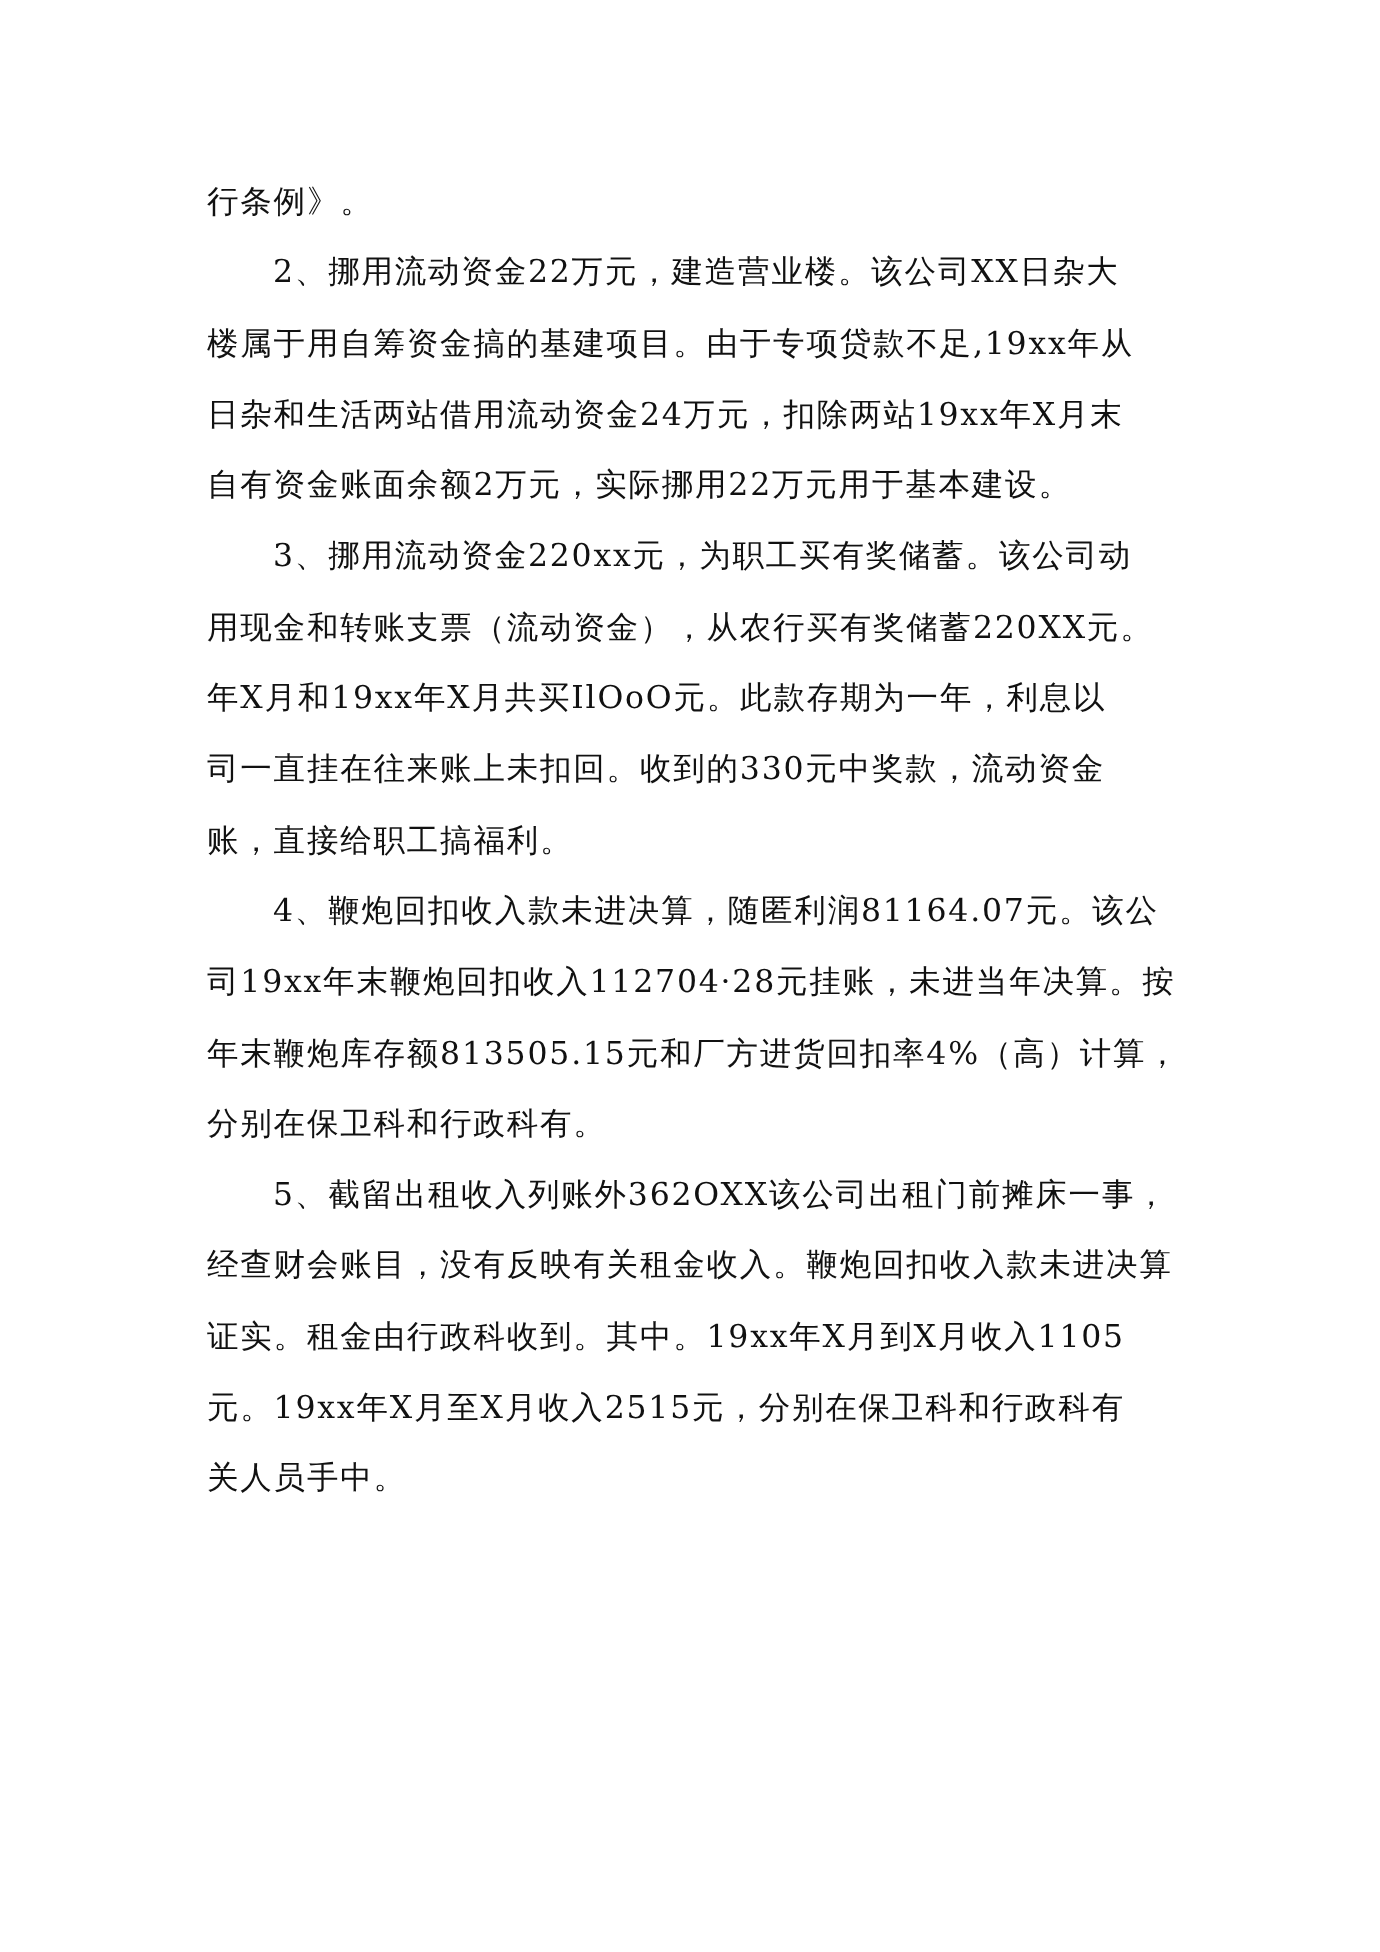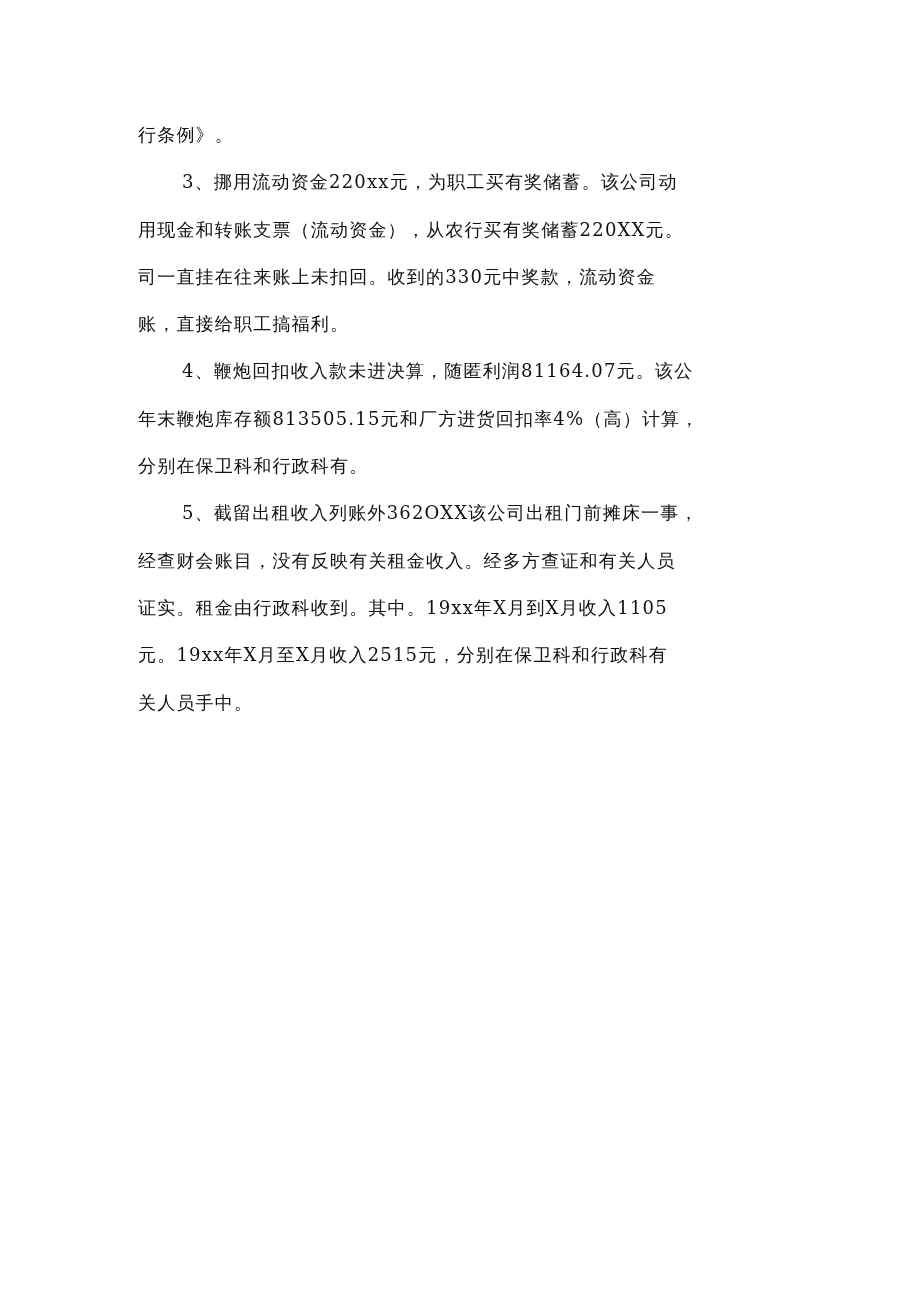--- a/index.html
+++ b/index.html
@@ -1,47 +1,55 @@
 <!DOCTYPE html>
 <html><head>
 <meta charset="utf-8">
 <style>
   html, body { margin: 0; padding: 0; background: #ffffff; }
   body { width: 920px; height: 1301px; position: relative; overflow: hidden; }
   .page {
     position: absolute; left: 138px; top: 111px; width: 652px;
     font-family: "DejaVu Serif", "Liberation Serif", serif;
-    font-size: 18px; color: #111111;
+    font-size: 21px; color: #111111;
   }
   .line {
     height: 47.3px; line-height: 47.3px; white-space: nowrap;
     display: block; letter-spacing: 1.2px;
   }
   .indent { padding-left: 44px; }
 </style>
 </head>
 <body>
 
 <div class="page">
   <span class="line">行条例》。</span>
 
+  <div>
+    <span class="line indent">2、挪用流动资金22万元，建造营业楼。该公司XX日杂大</span>
+    <span class="line">楼属于用自筹资金搞的基建项目。由于专项贷款不足,19xx年从</span>
+    <span class="line">日杂和生活两站借用流动资金24万元，扣除两站19xx年X月末</span>
+    <span class="line">自有资金账面余额2万元，实际挪用22万元用于基本建设。</span>
+  </div>
 
   <div>
     <span class="line indent">3、挪用流动资金220xx元，为职工买有奖储蓄。该公司动</span>
     <span class="line">用现金和转账支票（流动资金），从农行买有奖储蓄220XX元。</span>
+    <span class="line">年X月和19xx年X月共买IlOoO元。此款存期为一年，利息以</span>
     <span class="line">司一直挂在往来账上未扣回。收到的330元中奖款，流动资金</span>
     <span class="line">账，直接给职工搞福利。</span>
   </div>
 
   <div>
     <span class="line indent">4、鞭炮回扣收入款未进决算，随匿利润81164.07元。该公</span>
+    <span class="line">司19xx年末鞭炮回扣收入112704·28元挂账，未进当年决算。按</span>
     <span class="line">年末鞭炮库存额813505.15元和厂方进货回扣率4%（高）计算，</span>
     <span class="line">分别在保卫科和行政科有。</span>
   </div>
 
   <div>
     <span class="line indent">5、截留出租收入列账外362OXX该公司出租门前摊床一事，</span>
-    <span class="line">经查财会账目，没有反映有关租金收入。经多方查证和有关人员</span>
+    <span class="line">经查财会账目，没有反映有关租金收入。鞭炮回扣收入款未进决算</span>
     <span class="line">证实。租金由行政科收到。其中。19xx年X月到X月收入1105</span>
     <span class="line">元。19xx年X月至X月收入2515元，分别在保卫科和行政科有</span>
     <span class="line">关人员手中。</span>
   </div>
 </div>
 
 </body></html>

